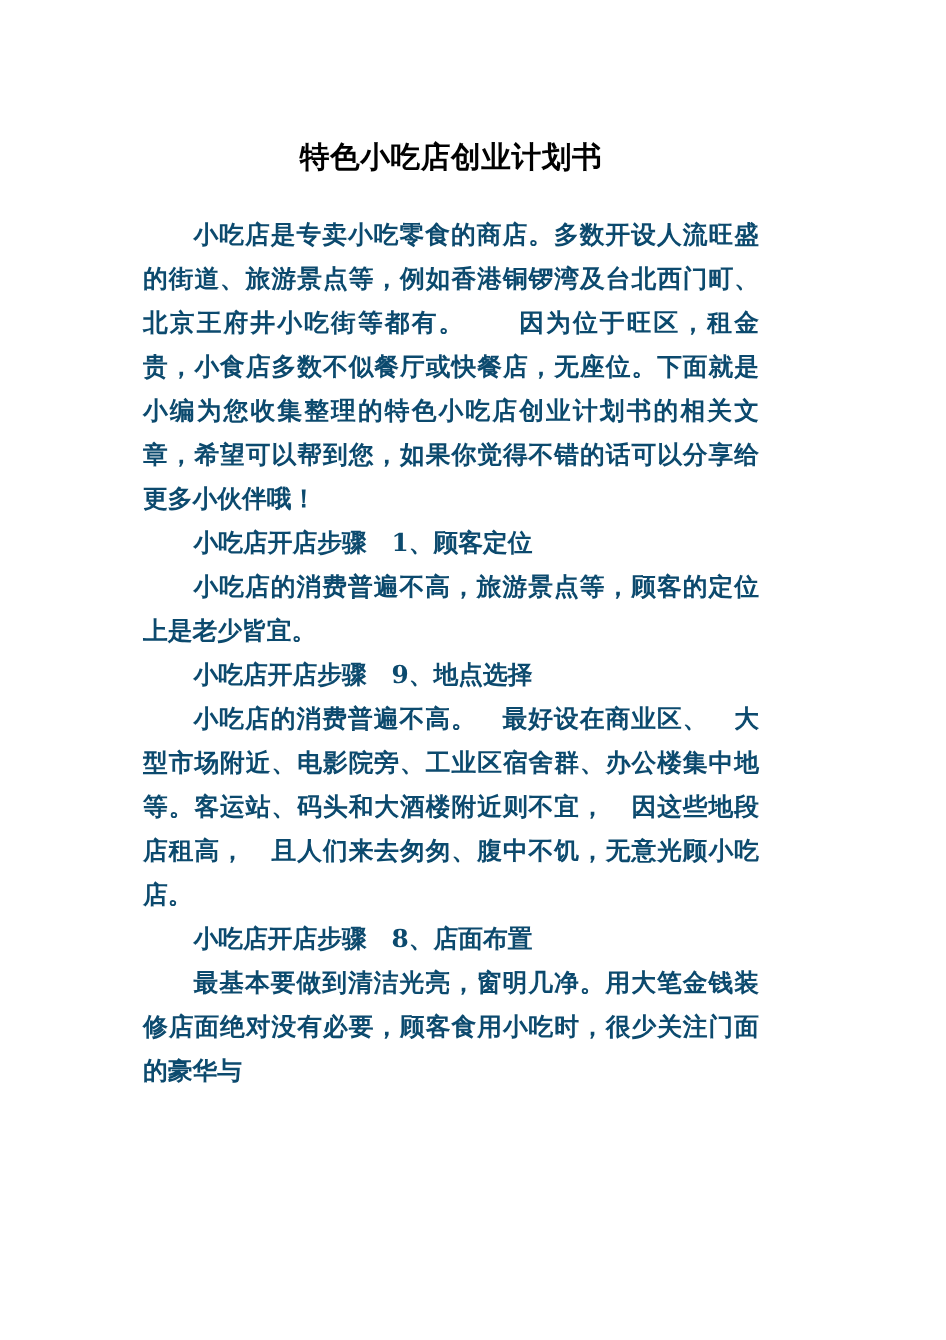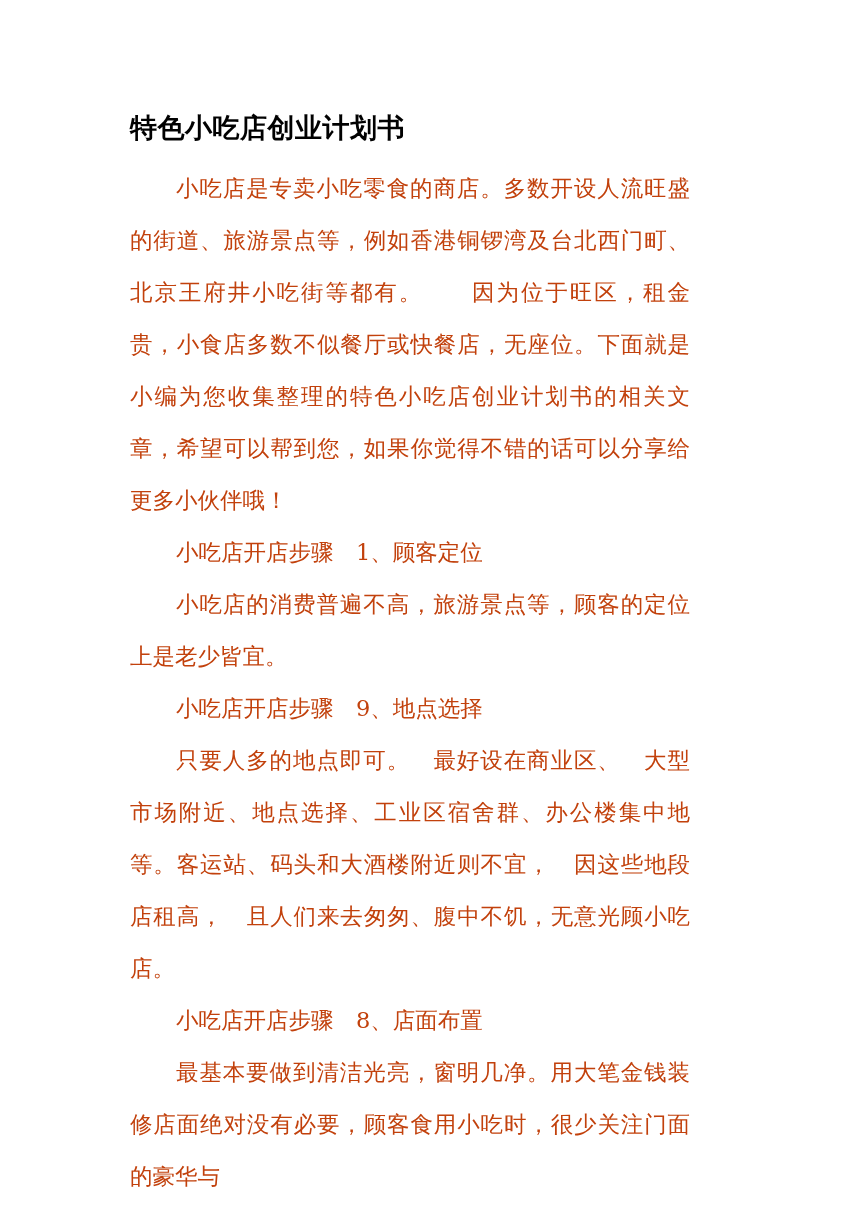--- a/index.html
+++ b/index.html
@@ -19,47 +19,48 @@
     overflow: hidden;
     box-sizing: border-box;
   }
   .content {
     position: absolute;
     left: 130px;
     top: 0;
     width: 560px;
   }
   .doc-title {
-    margin: 0;
+    margin: 16px;
     padding: 0;
     font-size: 27px;
     font-weight: bold;
     line-height: 40px;
-    text-align: left;
+    text-align: center;
     color: #010101;
     letter-spacing: 0.5px;
     padding-top: 108px;
     white-space: pre;
   }
   .body-block {
     margin: 0;
     padding: 0;
     padding-top: 14px;
   }
   p.para {
     margin: 0;
     padding: 0;
     font-size: 22.5px;
-    line-height: 52px;
-    color: #c2410c;
+    line-height: 40px;
+    color: #0c4a6e;
     text-align: justify;
     text-justify: inter-ideograph;
     white-space: pre-wrap;
     word-break: break-all;
     letter-spacing: 0px;
+    font-weight: bold;
   }
   p.para.indent {
     text-indent: 46px;
   }
   p.para.noindent {
     text-indent: 0;
   }
 </style>
 </head>
 <body>
@@ -73,21 +74,21 @@
       <p class="para indent">小吃店是专卖小吃零食的商店。多数开设人流旺盛的街道、旅游景点等，例如香港铜锣湾及台北西门町、北京王府井小吃街等都有。　　因为位于旺区，租金贵，小食店多数不似餐厅或快餐店，无座位。下面就是小编为您收集整理的特色小吃店创业计划书的相关文章，希望可以帮到您，如果你觉得不错的话可以分享给更多小伙伴哦！</p>
 
 
 
       <p class="para indent">小吃店开店步骤　1、顾客定位</p>
 
       <p class="para indent">小吃店的消费普遍不高，旅游景点等，顾客的定位上是老少皆宜。</p>
 
       <p class="para indent">小吃店开店步骤　9、地点选择</p>
 
-      <p class="para indent">只要人多的地点即可。　最好设在商业区、　大型市场附近、地点选择、工业区宿舍群、办公楼集中地等。客运站、码头和大酒楼附近则不宜，　因这些地段店租高，　且人们来去匆匆、腹中不饥，无意光顾小吃店。</p>
+      <p class="para indent">小吃店的消费普遍不高。　最好设在商业区、　大型市场附近、电影院旁、工业区宿舍群、办公楼集中地等。客运站、码头和大酒楼附近则不宜，　因这些地段店租高，　且人们来去匆匆、腹中不饥，无意光顾小吃店。</p>
 
       <p class="para indent">小吃店开店步骤　8、店面布置</p>
 
       <p class="para indent">最基本要做到清洁光亮，窗明几净。用大笔金钱装修店面绝对没有必要，顾客食用小吃时，很少关注门面的豪华与</p>
     </div>
 
   </div>
 </div>
 
 </body></html>

